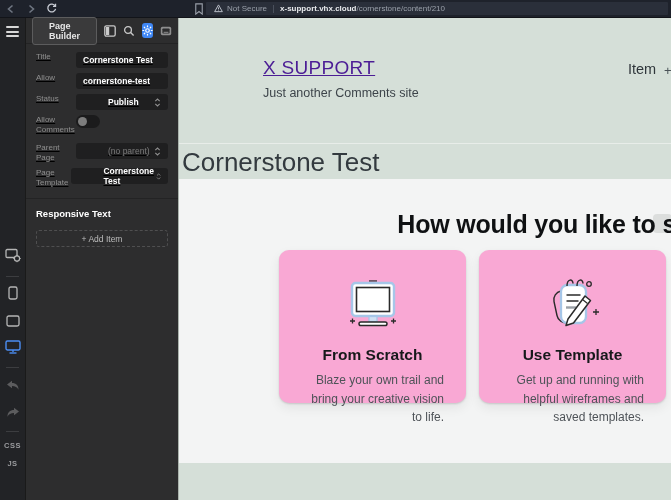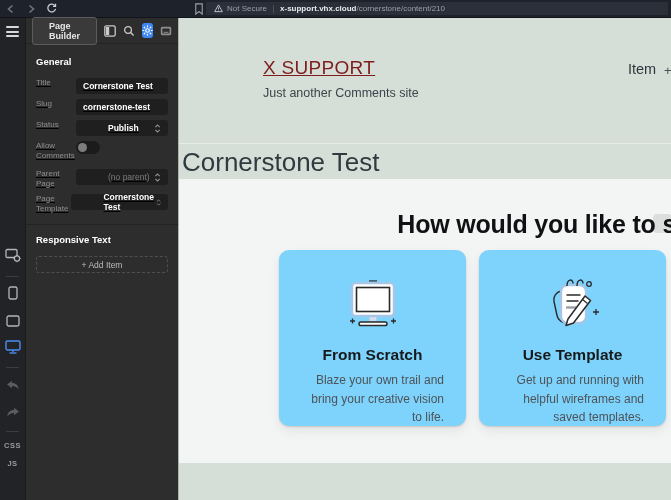--- a/index.html
+++ b/index.html
@@ -59,35 +59,35 @@
                   border-radius:50%; background:#7d7d7d; }
   .hr { height:1px; background:#232324; margin:10px -10px 9px; }
   .add-item { border:1px dashed #4f4f50; border-radius:3px; height:17px;
               display:flex; align-items:center; justify-content:center;
               color:#bdbdbd; font-size:8.5px; cursor:pointer; }
 
   
   .preview { position:relative; flex:1; background:#f3f4f4; overflow:hidden;
              border-left:1px solid #aab3ac; }
   .site-header { position:absolute; top:0; left:0; right:0; height:125px; background:#d5dfd8; }
-  .site-title { position:absolute; left:84px; top:39px; font-size:19px; color:#7f1d1d;
+  .site-title { position:absolute; left:84px; top:39px; font-size:19px; color:#4c1d95;
                 text-decoration:underline; letter-spacing:.3px; cursor:pointer; }
   .tagline { position:absolute; left:84px; top:68px; font-size:12.5px; color:#3d444a; }
   .nav-home { position:absolute; left:449px; top:43px; font-size:14.5px; color:#2f363b; cursor:pointer; }
   .nav-more { position:absolute; left:485px; top:45px; font-size:13px; color:#4a5257; cursor:pointer; }
   .title-band { position:absolute; top:125px; left:0; right:0; height:36px;
                 background:#d5dfd8; border-top:1px solid rgba(255,255,255,.45); }
   .page-title { font-size:26px; font-weight:400; color:#333a3f; line-height:36px; padding-left:3px; }
   .frag { position:absolute; top:196px; left:474px; width:19px; height:19px;
           background:#dcdedd; border-radius:4px; z-index:0; }
   .heading-wrap { position:absolute; top:192px; left:0; width:770px;
                   text-align:center; z-index:1; }
   .start-heading { font-size:25px; font-weight:800; color:#0f1113; letter-spacing:-.2px; }
   .cards { position:absolute; top:232px; left:100px; display:flex; gap:13px; z-index:1; }
-  .card { width:187px; height:176px; background:#7dd3fc; border-radius:10px;
+  .card { width:187px; height:153px; background:#f9a8d4; border-radius:10px;
           box-shadow:0 1px 2px rgba(0,0,0,.14), 0 5px 12px rgba(0,0,0,.07);
           text-align:center; padding-top:24px; cursor:pointer; }
   .card-icon { height:64px; display:flex; align-items:center; justify-content:center; }
   .card-title { font-size:15.5px; font-weight:bold; color:#17191b; margin-top:8px; }
   .card-desc { font-size:12px; color:#4e5358; line-height:1.55; margin-top:7px; padding:0 22px;text-align:right; }
   .site-footer { position:absolute; bottom:0; left:0; right:0; height:37px; background:#d5dfd8; }
 </style>
 </head>
 <body>
 
@@ -214,30 +214,29 @@
       <span class="tb-ic">
         <svg width="12" height="10" viewBox="0 0 12 10">
             <rect x="0.8" y="0.8" width="10.4" height="8.4" rx="1.6" fill="#8f8f8f"></rect>
             <rect x="2.4" y="2.4" width="7.2" height="5.2" rx=".8" fill="#2d2d2e"></rect>
             <rect x="3.6" y="5.8" width="4.8" height="1" fill="#8f8f8f"></rect>
           </svg>
       </span>
     </div>
 
     <div class="panel">
-      <div class="sec-label">General</div>
 
       <div class="row">
         <span class="lbl">Title</span>
         <div class="ctrl">
             <span>Cornerstone Test</span>
           </div>
       </div>
       <div class="row">
-        <span class="lbl">Slug</span>
+        <span class="lbl">Allow</span>
         <div class="ctrl">
             <span>cornerstone-test</span>
           </div>
       </div>
       <div class="row">
         <span class="lbl">Status</span>
         <div class="ctrl sel">
           <span>Publish</span>
           <svg width="7" height="9" viewBox="0 0 7 9">
               <polyline points="1.3,3.2 3.5,1 5.7,3.2" fill="none" stroke="#8f8f8f" stroke-width="1.1"></polyline>

